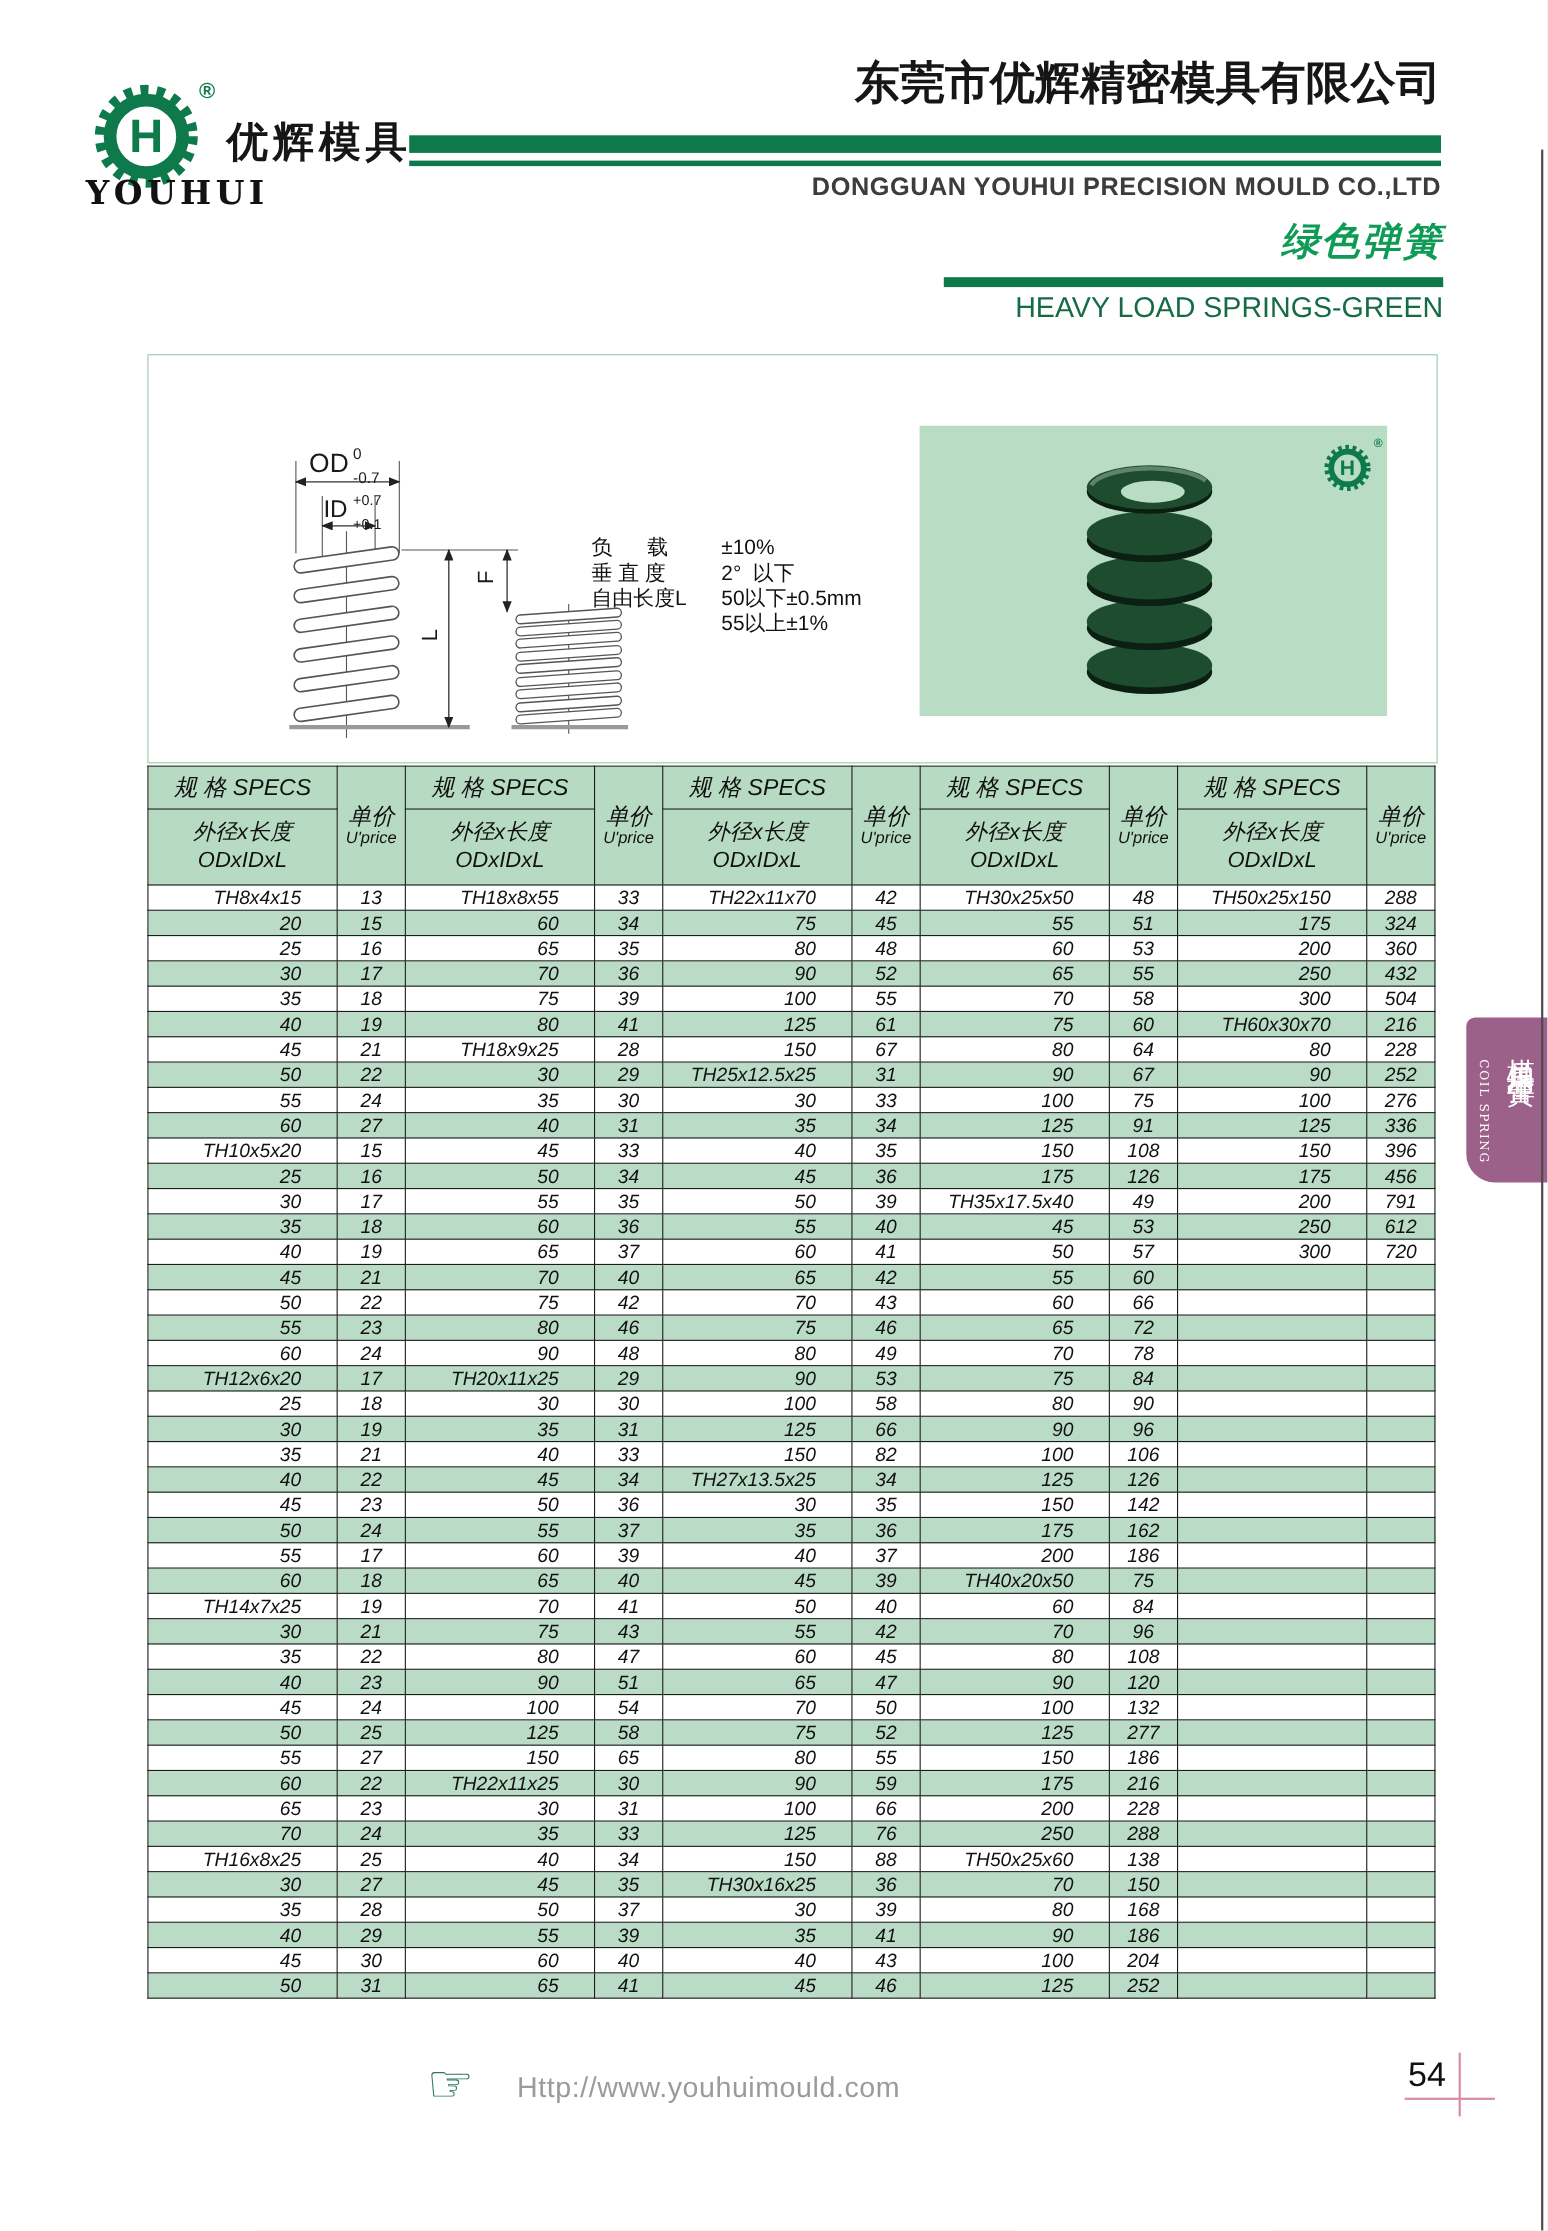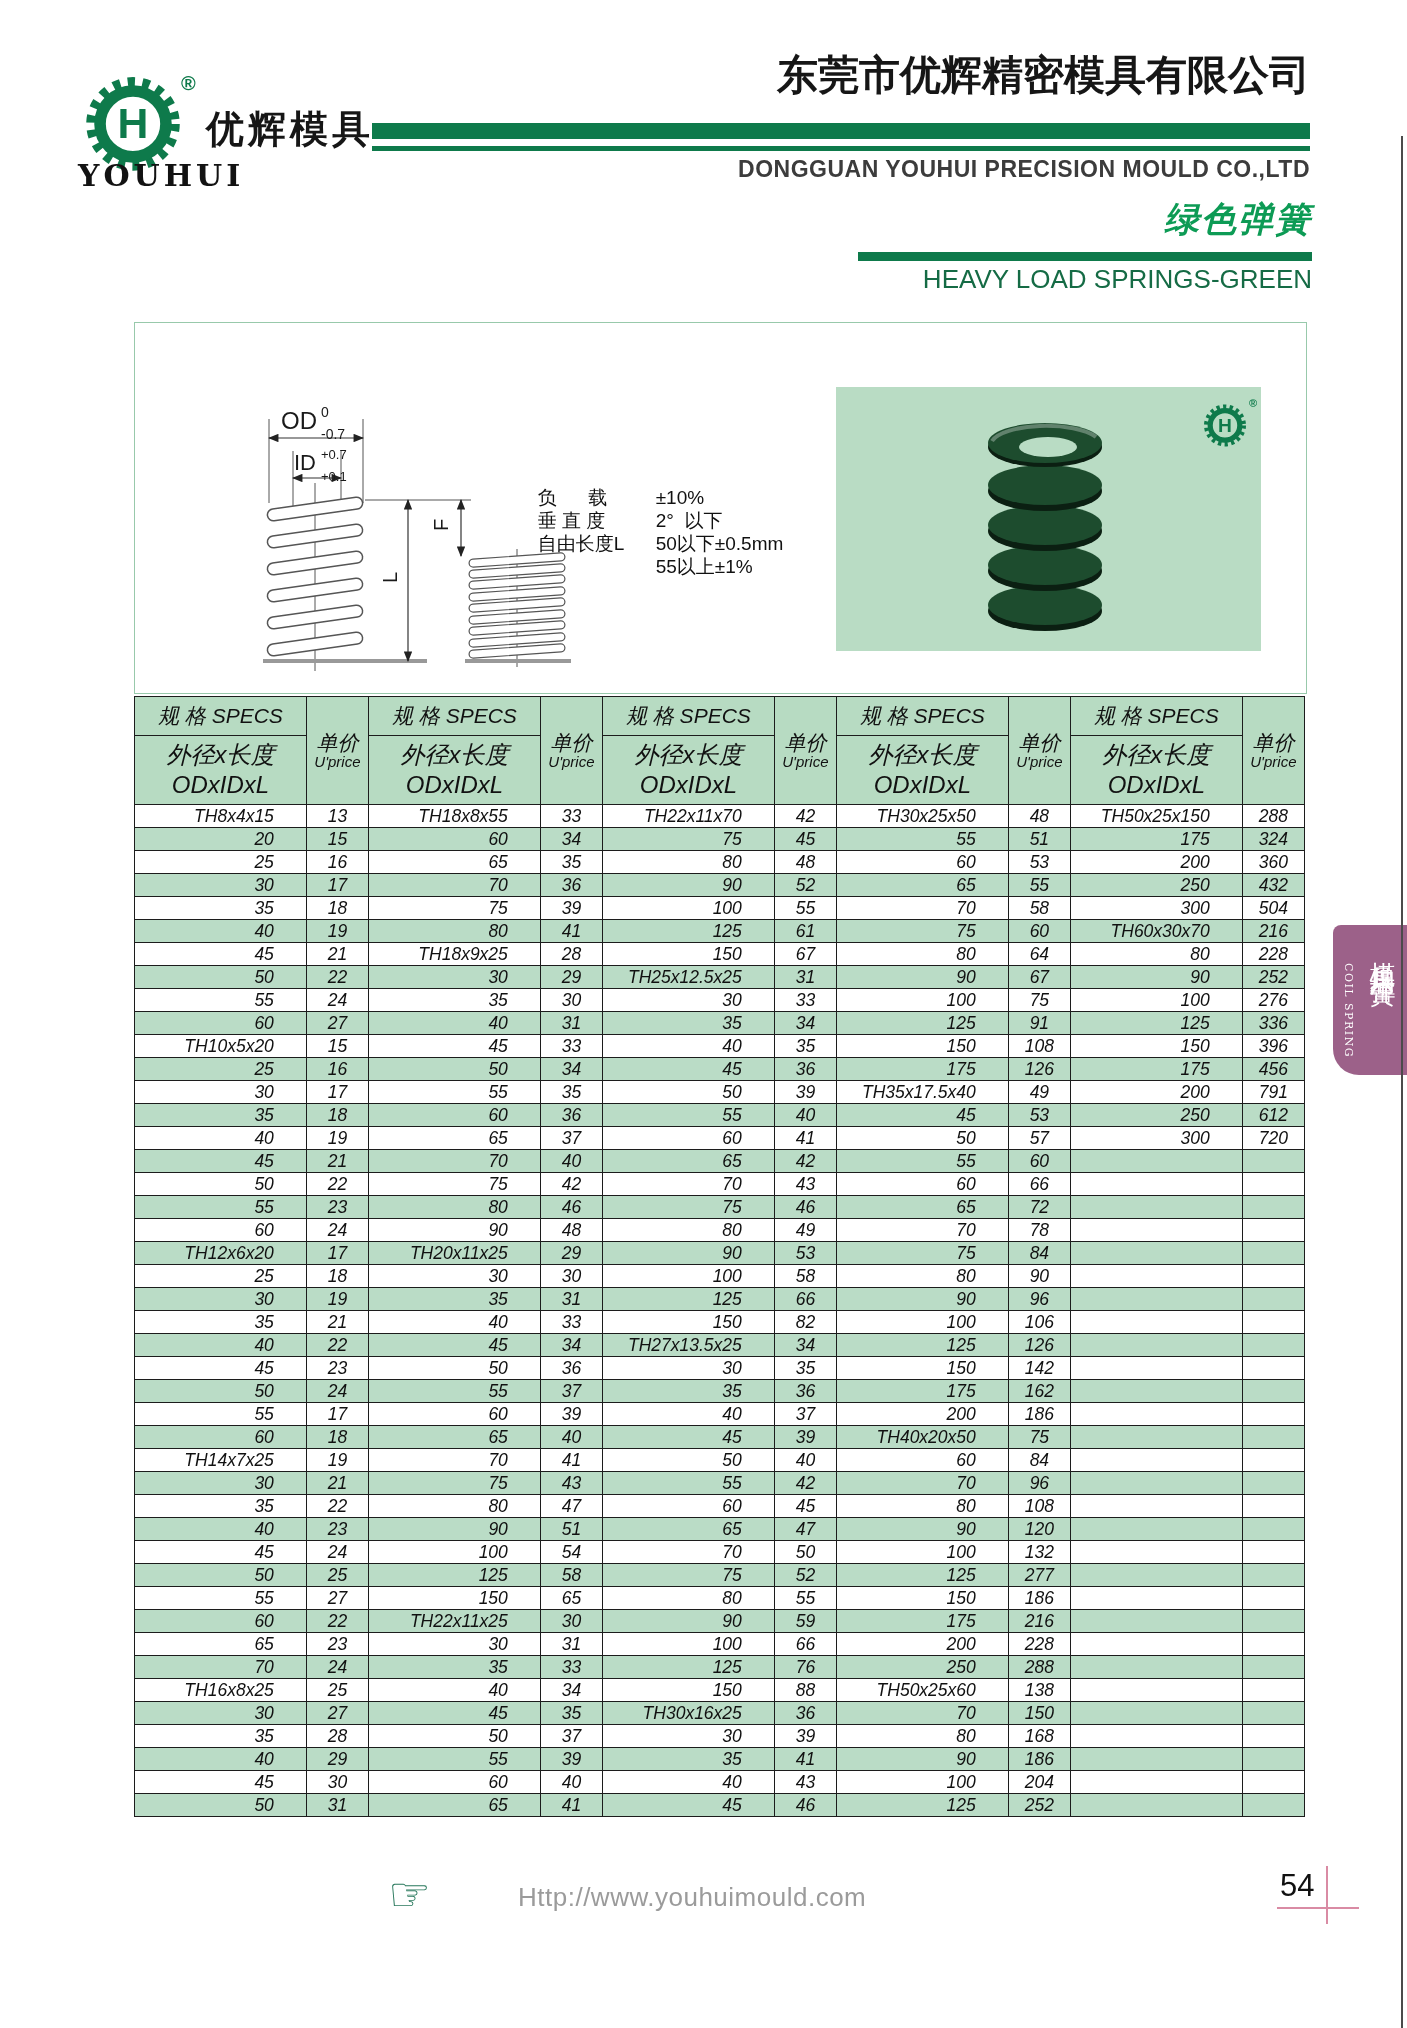--- a/index.html
+++ b/index.html
@@ -41,31 +41,31 @@
   #tab-en{position:absolute;left:9px;top:38px;writing-mode:vertical-rl;font-size:11px;color:#fff;
           letter-spacing:1.5px;font-family:"DejaVu Serif",serif;}
 
   
   #spec-table{position:absolute;left:134px;top:696px;width:1171px;border-collapse:collapse;table-layout:fixed;font-style:italic;}
   #spec-table col.c-spec{width:14.69%;}
   #spec-table col.c-price{width:5.31%;}
   #spec-table th,#spec-table td{border:1.5px solid #1c1c1c;color:#111;}
   #spec-table thead th{background:#b7dbc2;font-weight:normal;text-align:center;}
   .th-specs{height:36px;font-size:21px;}
-  .th-size{height:66px;font-size:24px;line-height:1.25;}
+  .th-size{height:66px;font-size:20px;line-height:1.25;}
   .th-price{font-size:21px;line-height:1.05;}
   .th-price .en{font-size:15px;}
   #spec-table tbody td{height:22px;font-size:17.5px;padding:0;}
   #spec-table td.spec{text-align:right;padding-right:32px;}
   #spec-table td.price{text-align:center;}
   #spec-table tr.alt{background:#badcc6;}
 
   
   #hand-icon{left:388px;top:1866px;font-size:48px;color:#2b7a5e;}
-  #footer-url{left:470px;top:1882px;font-size:26px;color:#9b9b9b;letter-spacing:.5px;margin-left:48px;}
+  #footer-url{left:470px;top:1882px;font-size:26px;color:#9b9b9b;letter-spacing:.5px;}
   #page-num{left:1280px;top:1868px;font-size:31px;color:#111;}
   #pink-v{left:1326px;top:1866px;width:2px;height:58px;background:#d98ba4;}
   #pink-h{left:1277px;top:1907px;width:82px;height:2px;background:#d98ba4;}
   #edge-line{left:1401px;top:136px;width:2px;height:1892px;background:#4b4b4b;}
 </style>
 </head>
 <body>
 
 <div class="page">
 

